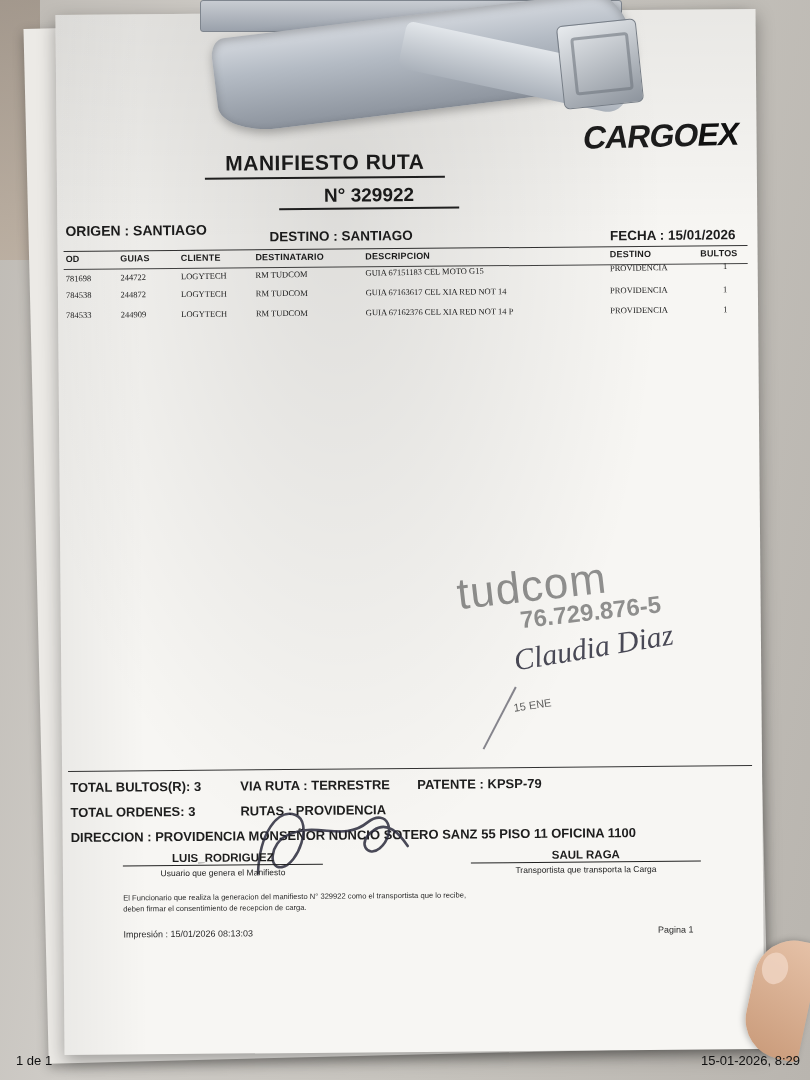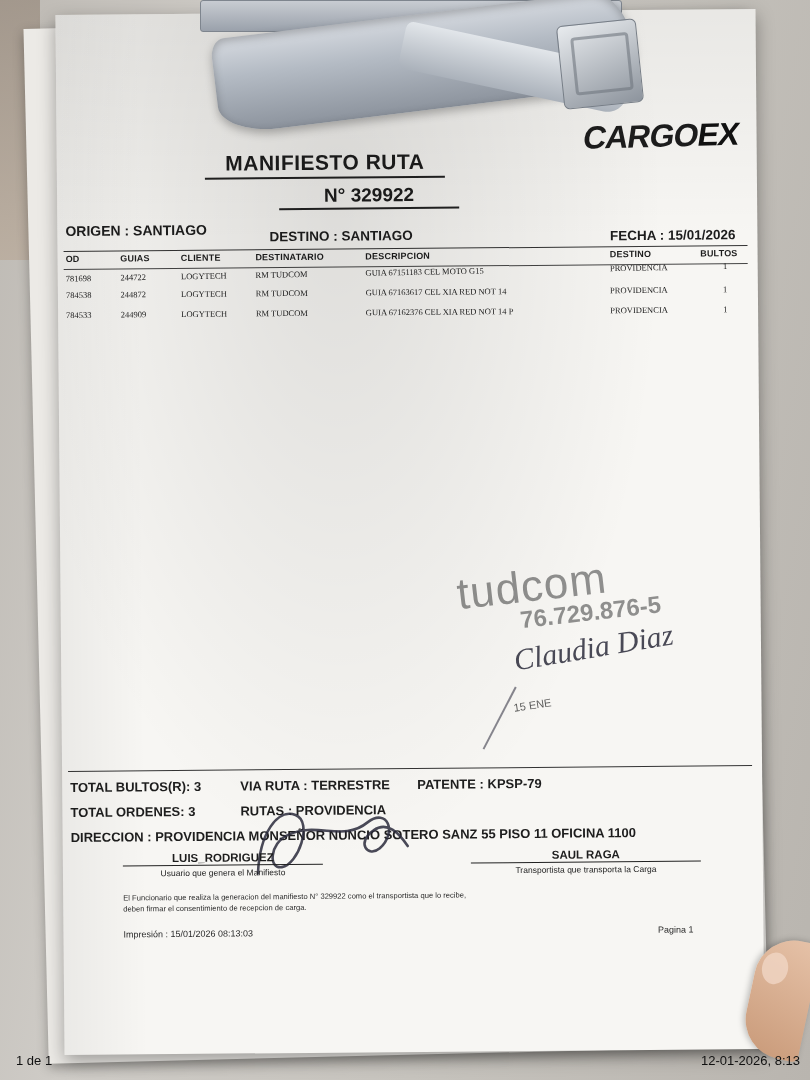--- a/index.html
+++ b/index.html
@@ -314,13 +314,13 @@
 </div>
 
 <div class="clip-body"></div>
 <div class="clip-arm"></div>
 <div class="clip-arm2"></div>
 <div class="clip-hinge"></div>
 
 <div class="finger"></div>
 
 <div class="page-indicator">1 de 1</div>
-<div class="timestamp">12-01-2026, 8:13</div>
+<div class="timestamp">15-01-2026, 8:29</div>
 
 </body></html>

